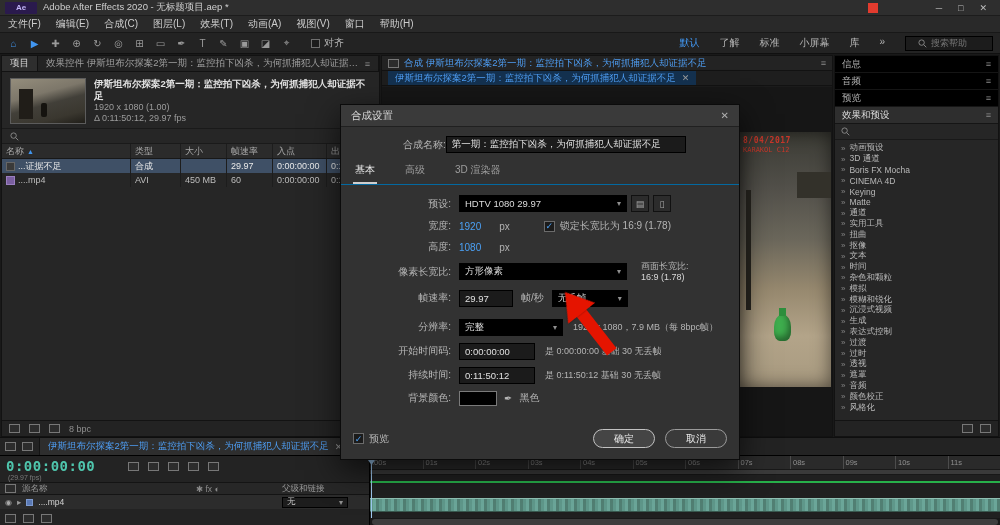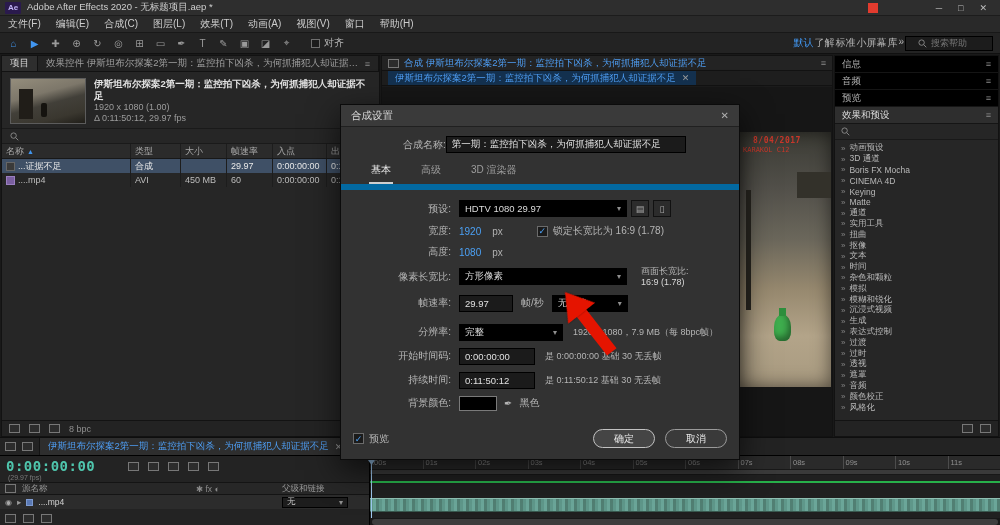--- a/index.html
+++ b/index.html
@@ -1,35 +1,35 @@
 <!DOCTYPE html>
 <html><head>
 <meta charset="utf-8">
 <style>
   *{margin:0;padding:0;box-sizing:border-box}
   body{background:#000;font-family:"Liberation Sans","DejaVu Sans",sans-serif}
   .app{position:relative;width:1000px;height:525px;background:#191919;color:#c3c3c3;font-size:10px;overflow:hidden}
 
   
   .titlebar{position:absolute;top:0;left:0;right:0;height:16px;background:#2e2e2e;display:flex;align-items:center;gap:6px;padding:0 5px;font-size:9.5px;color:#cfcfcf;border-bottom:1px solid #1c1c1c}
-  .ae-badge{width:16px;height:12px;background:#2a1a4d;color:#c0b3f5;font-size:8px;font-weight:bold;display:flex;align-items:center;justify-content:center;border-radius:1px;flex:none}
+  .ae-badge{width:32px;height:12px;background:#2a1a4d;color:#c0b3f5;font-size:8px;font-weight:bold;display:flex;align-items:center;justify-content:center;border-radius:1px;flex:none}
   .rec-dot{position:absolute;right:122px;top:3px;width:10px;height:10px;background:#e23b2e}
   .win-controls{margin-left:auto;display:flex;gap:16px;color:#bdbdbd;font-size:9px;padding-right:8px}
 
   
   .menubar{position:absolute;top:16px;left:0;right:0;height:17px;background:#292929;display:flex;align-items:center;gap:15px;padding:0 8px;border-bottom:1px solid #181818;font-size:10px;color:#cdcdcd}
   .menu-item{cursor:default}
 
   
   .toolbar{position:absolute;top:33px;left:0;right:0;height:21px;background:#232323;border-bottom:1px solid #101010;display:flex;align-items:center;gap:8px;padding:0 7px}
   .tool{color:#9a9a9a;font-size:10px;width:13px;text-align:center}
   .tool.accent{color:#4196f0}
   .snap{display:flex;align-items:center;gap:4px;margin-left:10px;color:#b5b5b5}
   .mini-cb{width:9px;height:9px;border:1px solid #6f6f6f;background:#1c1c1c}
-  .workspaces{display:flex;gap:1px;margin-left:auto;color:#b5b5b5}
+  .workspaces{display:flex;gap:20px;margin-left:auto;color:#b5b5b5}
   .ws.active{color:#4196f0}
   .searchbox{display:flex;align-items:center;gap:4px;background:#1c1c1c;border:1px solid #000;height:15px;padding:0 12px;width:88px}
   .searchbox input{background:transparent;border:none;outline:none;color:#9a9a9a;width:62px;font-size:9px;font-family:"Liberation Sans","DejaVu Sans",sans-serif}
   .mag{flex:none}
 
   
   .panel{position:absolute;background:#262626;border:1px solid #121212}
   .tabbar{height:16px;background:#1f1f1f;display:flex;border-bottom:1px solid #121212}
   .ptab{padding:0 8px;display:flex;align-items:center;gap:5px;font-size:9.5px;color:#9f9f9f;background:#232323;border-right:1px solid #121212;white-space:nowrap;overflow:hidden}
   .ptab.active{background:#2e2e2e;color:#d7d7d7}
@@ -59,21 +59,21 @@
   .pbottom .right{margin-left:auto;display:flex;gap:7px}
 
   
   .viewer{left:381px;top:55px;width:452px;height:382px;background:#1b1b1b}
   .vline{height:15px;display:flex;align-items:center;gap:5px;padding:0 6px;background:#232323;border-bottom:1px solid #121212;font-size:9.5px}
   .vline .blue{color:#4e9df2;overflow:hidden;text-overflow:ellipsis;white-space:nowrap}
   .vline2{background:#1e1e1e}
   .comp-tab{display:flex;align-items:center;gap:6px;background:#14314f;height:100%;padding:0 7px;max-width:430px}
   .viewer-content{position:absolute;top:31px;left:0;right:0;bottom:0;background:#161616}
   .video{position:absolute;left:356px;top:45px;width:93px;height:255px;background:linear-gradient(180deg,#3c3c35 0%,#52504a 22%,#6b675b 42%,#97896f 62%,#b3a489 80%,#a89a80 100%);box-shadow:inset 0 0 18px rgba(0,0,0,.55);overflow:hidden}
-  .video .vdate{position:absolute;top:4px;left:15px;color:#c8372a;font-size:8px;font-weight:bold;font-family:"DejaVu Sans Mono",monospace;letter-spacing:.5px}
+  .video .vdate{position:absolute;top:4px;left:5px;color:#c8372a;font-size:8px;font-weight:bold;font-family:"DejaVu Sans Mono",monospace;letter-spacing:.5px}
   .video .vcam{position:absolute;top:14px;left:5px;color:#c8372a;font-size:7px;font-family:"DejaVu Sans Mono",monospace}
   .video .pole{position:absolute;left:8px;top:58px;width:5px;height:120px;background:#27251f}
   .video .awning{position:absolute;right:0;top:40px;width:34px;height:26px;background:#33312a}
   .video .bottle{position:absolute;left:36px;bottom:46px;width:17px;height:26px;background:#3fae4e;border-radius:45% 45% 35% 35%;box-shadow:inset -3px -4px 6px rgba(0,0,0,.4)}
   .video .bottle:before{content:"";position:absolute;left:5px;top:-7px;width:7px;height:8px;background:#2e8f3d}
 
   
   .rightp{left:834px;top:55px;width:165px;height:382px}
   .stack-tab{height:17px;display:flex;align-items:center;padding:0 7px;background:#000000;border-bottom:1px solid #151515;color:#b2b2b2;font-size:9.5px}
   .stack-tab.active{background:#2e2e2e;color:#dedede}
@@ -115,32 +115,32 @@
   .tl-scroll{position:absolute;bottom:0;left:0;right:0;height:8px;background:#181818}
   .tl-scroll .thumbbar{margin:1px 2px;height:6px;background:#3d3d3d;border-radius:3px}
 
   
   .dialog{position:absolute;left:340px;top:104px;width:400px;height:356px;background:#323232;border:1px solid #0b0b0b;box-shadow:0 10px 30px rgba(0,0,0,.65);z-index:5;font-size:10px}
   .dlg-title{height:22px;background:#3a3a3a;border-bottom:1px solid #202020;display:flex;align-items:center;padding:0 10px;color:#dadada;font-size:10.5px}
   .dlg-close{margin-left:auto;color:#b0b0b0;font-size:10px}
   .name-row{display:flex;align-items:center;margin:9px 0 8px 62px;color:#b5b5b5}
   .textbox{background:#1b1b1b;border:1px solid #000;color:#e0e0e0;height:17px;display:flex;align-items:center;padding:4px 5px;font-size:9.5px;white-space:nowrap;overflow:hidden}
   .name-box{width:240px}
-  .dlg-tabs{display:flex;gap:26px;padding:0 0 0 28px;border-bottom:6px solid #0369a1;color:#9d9d9d}
+  .dlg-tabs{display:flex;gap:26px;padding:0 0 0 12px;border-bottom:1px solid #0369a1;color:#9d9d9d}
   .dtab{padding:2px 2px 5px}
   .dtab.active{color:#ececec;border-bottom:2px solid #cfcfcf}
   .dlg-content{padding:10px 12px 0}
   .frow{display:flex;align-items:center;margin-bottom:7px}
   .flabel{width:98px;text-align:right;margin-right:8px;color:#b5b5b5;flex:none}
   .select{background:#000000;border:1px solid #000;height:17px;display:flex;align-items:center;padding:0 5px;color:#dcdcdc;font-size:9.5px;gap:13px}
   .select .sch{margin-left:auto;color:#8f8f8f;font-size:8px}
   .w168{width:168px}.w104{width:104px}.w76{width:76px}
   .icon-btn{width:18px;height:17px;background:#2c2c2c;border:1px solid #111;display:flex;align-items:center;justify-content:center;color:#a8a8a8;margin-left:4px;font-size:9px}
   .blue{color:#4ba0f4}
-  .unit{color:#b0b0b0;margin-left:11px}
+  .unit{color:#b0b0b0;margin-left:18px}
   .cb{width:11px;height:11px;background:#1b1b1b;border:1px solid #6b6b6b;display:flex;align-items:center;justify-content:center;color:#4ba0f4;font-size:9px;flex:none}
   .cbl{margin-left:5px;color:#b5b5b5}
   .lockwrap{display:flex;align-items:center;margin-left:34px}
   .arstack{margin-left:14px;line-height:1.2;font-size:9px;color:#b5b5b5}
   .arstack .v{color:#d8d8d8}
   .w54{width:54px}
   .fpsu{margin:0 8px;color:#b5b5b5}
   .note{margin-left:10px;color:#b5b5b5;font-size:9px;white-space:nowrap}
   .swatch{width:38px;height:15px;background:#000;border:1px solid #7a7a7a}
   .eyed{margin:0 7px;color:#b5b5b5;font-size:10px}

